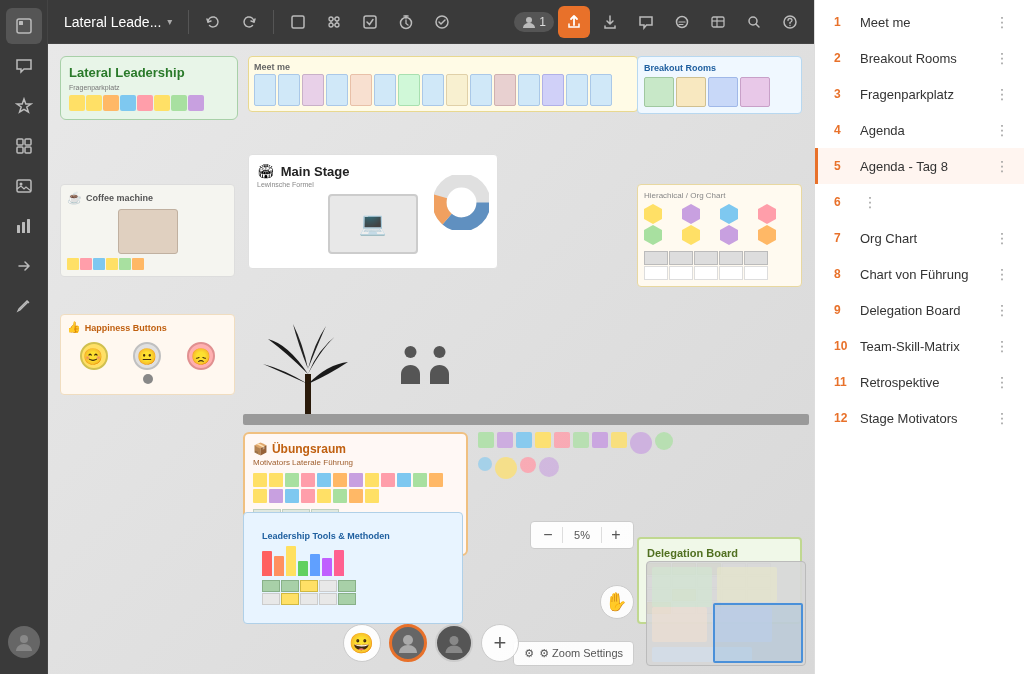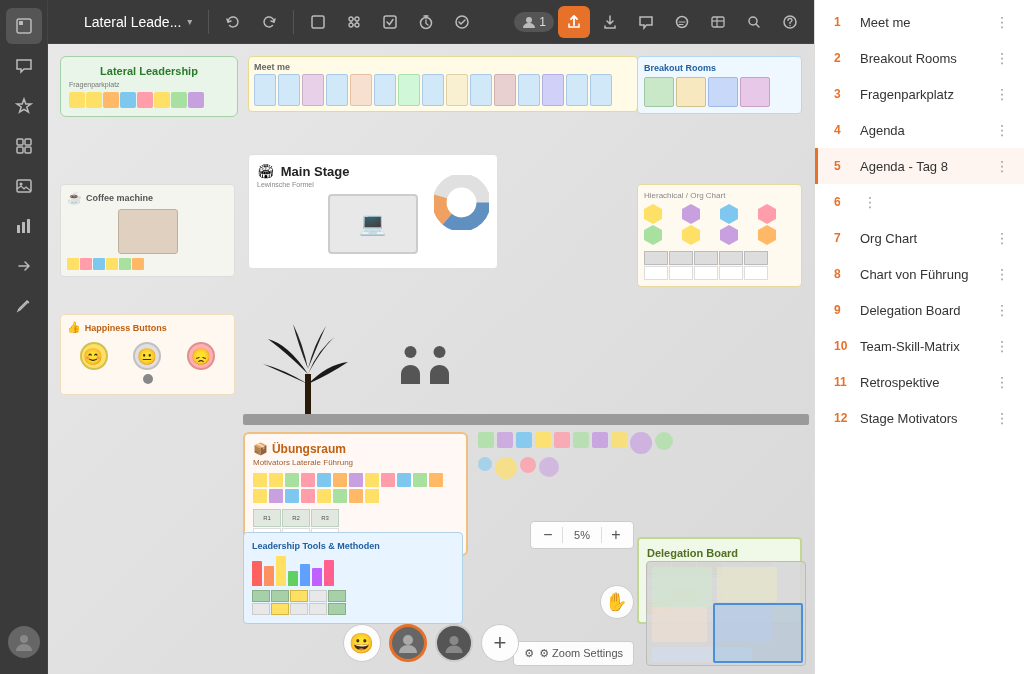--- a/index.html
+++ b/index.html
@@ -65,21 +65,20 @@
       display: flex;
       align-items: center;
       gap: 6px;
       color: #fff;
       font-size: 14px;
       font-weight: 500;
       padding: 4px 8px;
       border-radius: 6px;
       cursor: pointer;
       white-space: nowrap;
-      margin-left: 20px;
     }
     .toolbar-sep { width: 1px; height: 24px; background: #555; margin: 0 4px; }
     .toolbar-btn {
       width: 32px;
       height: 32px;
       display: flex;
       align-items: center;
       justify-content: center;
       border-radius: 6px;
       color: #bbb;
@@ -366,21 +365,21 @@
       </button>
     </div>
   </div>
 
   <div class="canvas-area">
     <div class="canvas-bg"></div>
 
     <div class="board-preview">
 
       <div style="position:absolute;top:12px;left:12px;width:178px;background:#e8f5e8;border:1px solid #a8d0a8;border-radius:6px;padding:8px;">
-        <div style="font-size:11px;font-weight:700;color:#2a7a2a;text-align:center;">Lateral Leadership</div>
+        <div style="font-size:13px;font-weight:700;color:#2a7a2a;">Lateral Leadership</div>
         <div style="margin-top:4px;font-size:7px;color:#777;">Fragenparkplatz</div>
         <div style="display:flex;flex-wrap:wrap;gap:1px;margin-top:4px;">
           <div style="width:16px;height:16px;background:#ffe066;border-radius:2px;"></div>
           <div style="width:16px;height:16px;background:#ffe066;border-radius:2px;"></div>
           <div style="width:16px;height:16px;background:#ffb866;border-radius:2px;"></div>
           <div style="width:16px;height:16px;background:#7ec8f0;border-radius:2px;"></div>
           <div style="width:16px;height:16px;background:#ff9eaa;border-radius:2px;"></div>
           <div style="width:16px;height:16px;background:#ffe066;border-radius:2px;"></div>
           <div style="width:16px;height:16px;background:#a8e0a0;border-radius:2px;"></div>
           <div style="width:16px;height:16px;background:#c8a0e0;border-radius:2px;"></div>
@@ -599,21 +598,21 @@
           <div style="width:24px;height:12px;background:#ffe066;border:1px solid #d0b840;"></div>
           <div style="width:24px;height:12px;background:#e8e8e8;border:1px solid #ccc;"></div>
           <div style="width:24px;height:12px;background:#e8e8e8;border:1px solid #ccc;"></div>
           <div style="width:24px;height:12px;background:#e8e8e8;border:1px solid #ccc;"></div>
           <div style="width:24px;height:12px;background:#ffe066;border:1px solid #d0b840;"></div>
           <div style="width:24px;height:12px;background:#e8e8e8;border:1px solid #ccc;"></div>
           <div style="width:24px;height:12px;background:#e8e8e8;border:1px solid #ccc;"></div>
         </div>
       </div>
 
-      <div style="position:absolute;bottom:50px;left:195px;width:220px;background:#e8f4ff;border:1px solid #b0d0e8;border-radius:4px;padding:8px;">
+      <div style="position:absolute;bottom:50px;left:195px;width:220px;background:#e8f4ff;border:1px solid #b0d0e8;border-radius:4px;padding:18px;">
         <div style="font-size:9px;font-weight:600;color:#2060a0;">Leadership Tools &amp; Methoden</div>
 
         <div style="display:flex;align-items:flex-end;gap:2px;margin-top:5px;height:30px;">
           <div style="width:10px;height:25px;background:#ff6060;border-radius:1px 1px 0 0;"></div>
           <div style="width:10px;height:20px;background:#ff9060;border-radius:1px 1px 0 0;"></div>
           <div style="width:10px;height:30px;background:#ffe060;border-radius:1px 1px 0 0;"></div>
           <div style="width:10px;height:15px;background:#60d060;border-radius:1px 1px 0 0;"></div>
           <div style="width:10px;height:22px;background:#60a0ff;border-radius:1px 1px 0 0;"></div>
           <div style="width:10px;height:18px;background:#c060ff;border-radius:1px 1px 0 0;"></div>
           <div style="width:10px;height:26px;background:#ff6090;border-radius:1px 1px 0 0;"></div>

